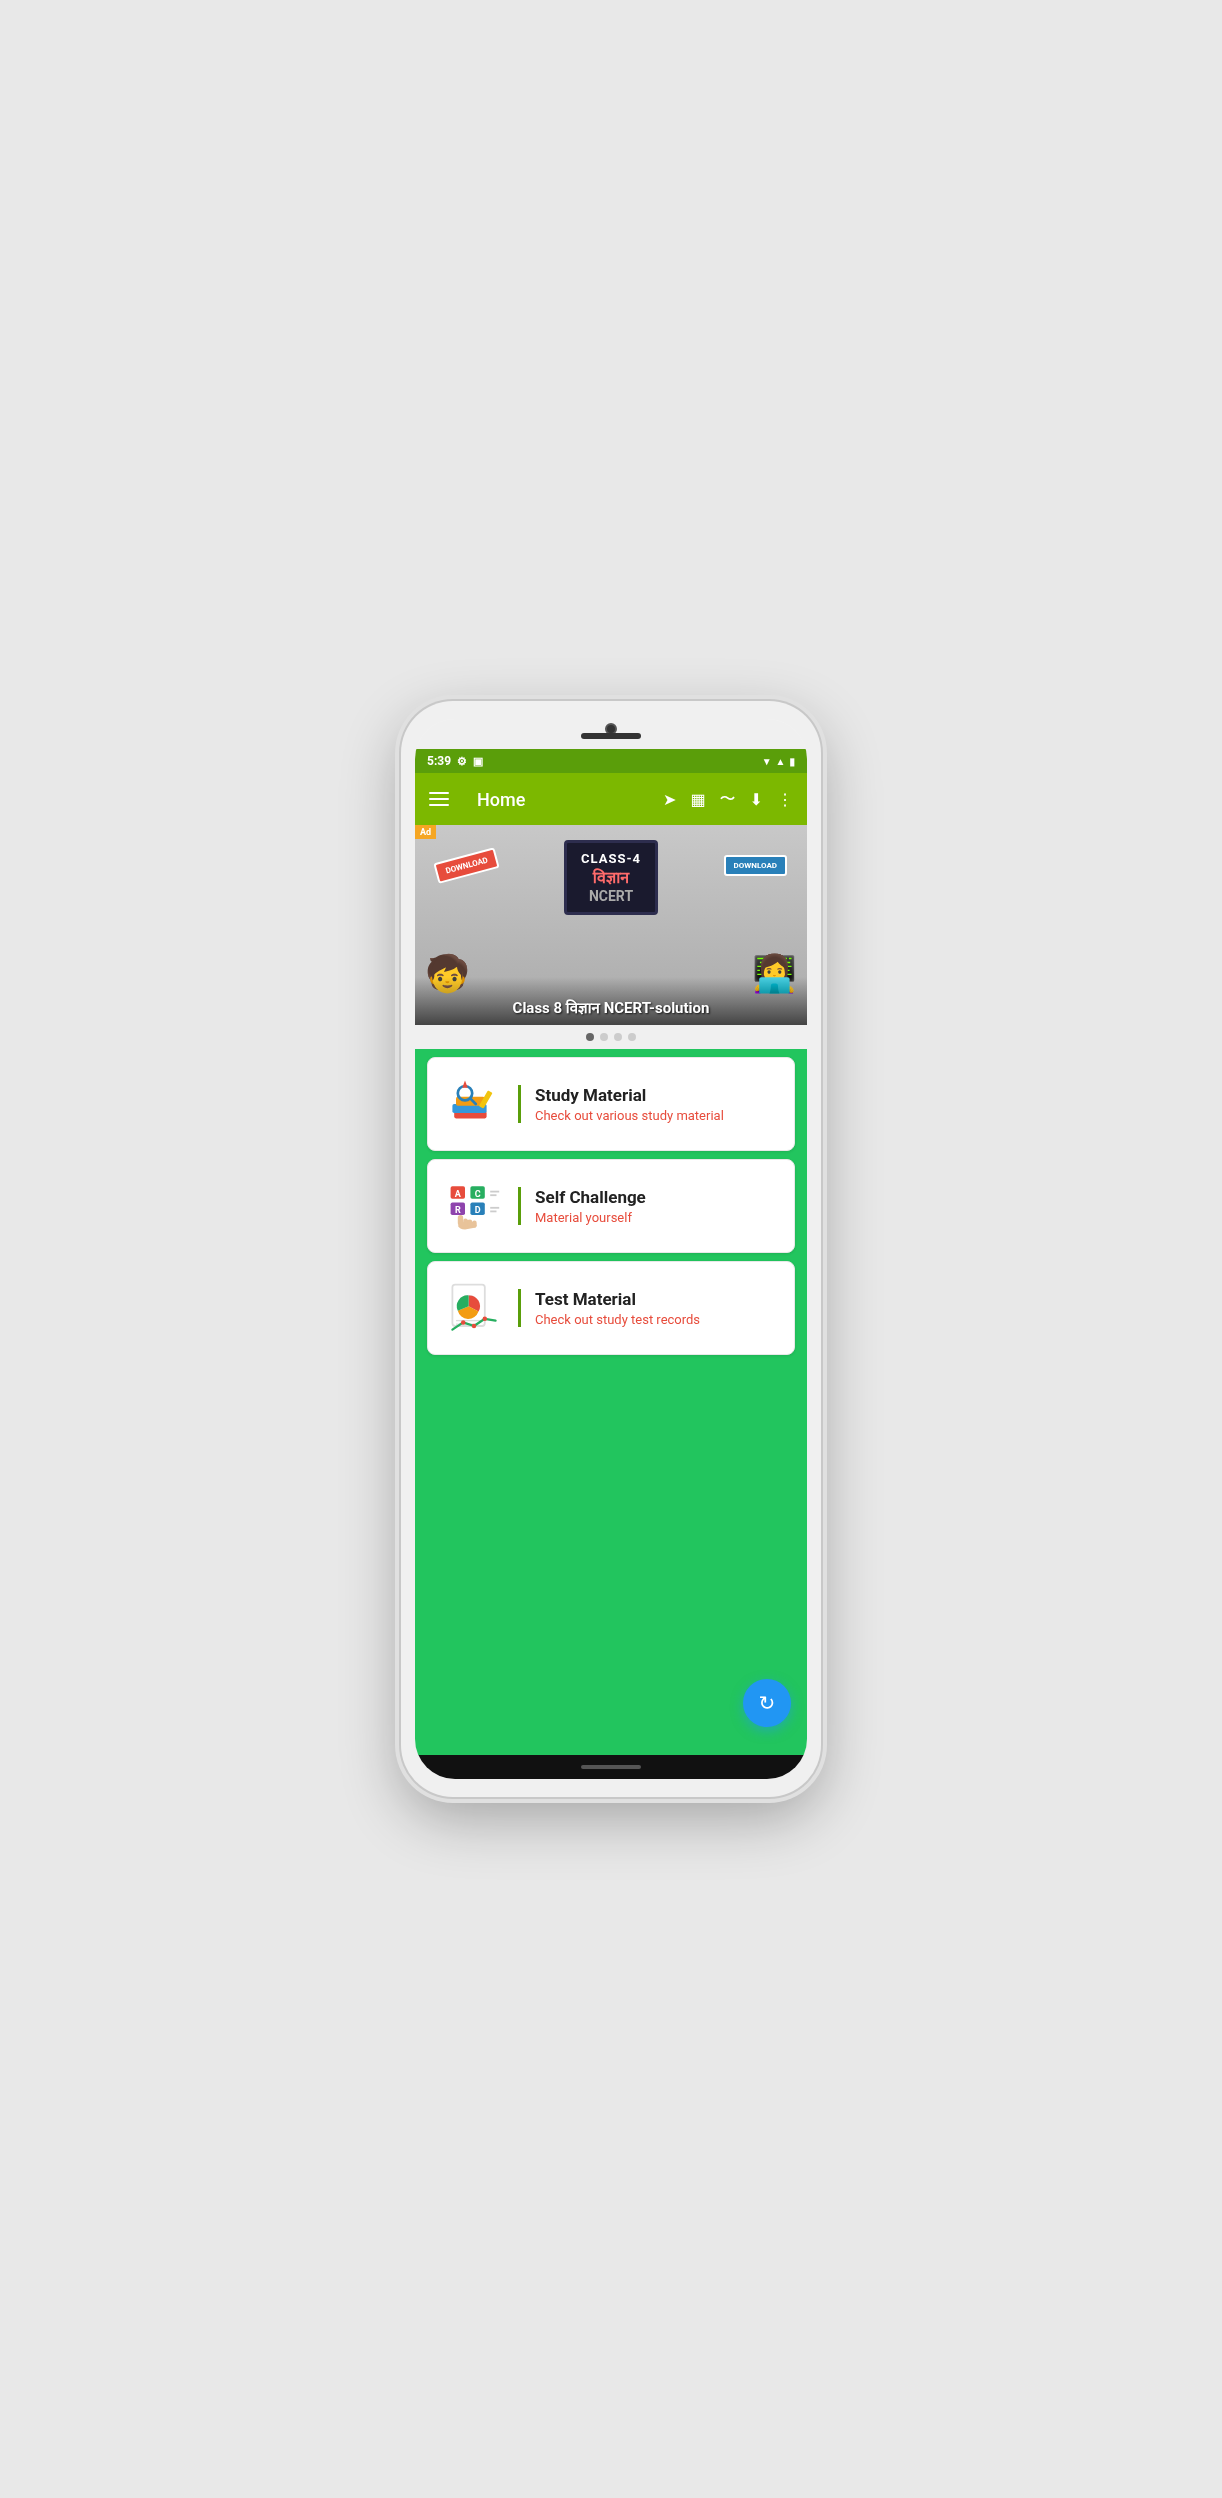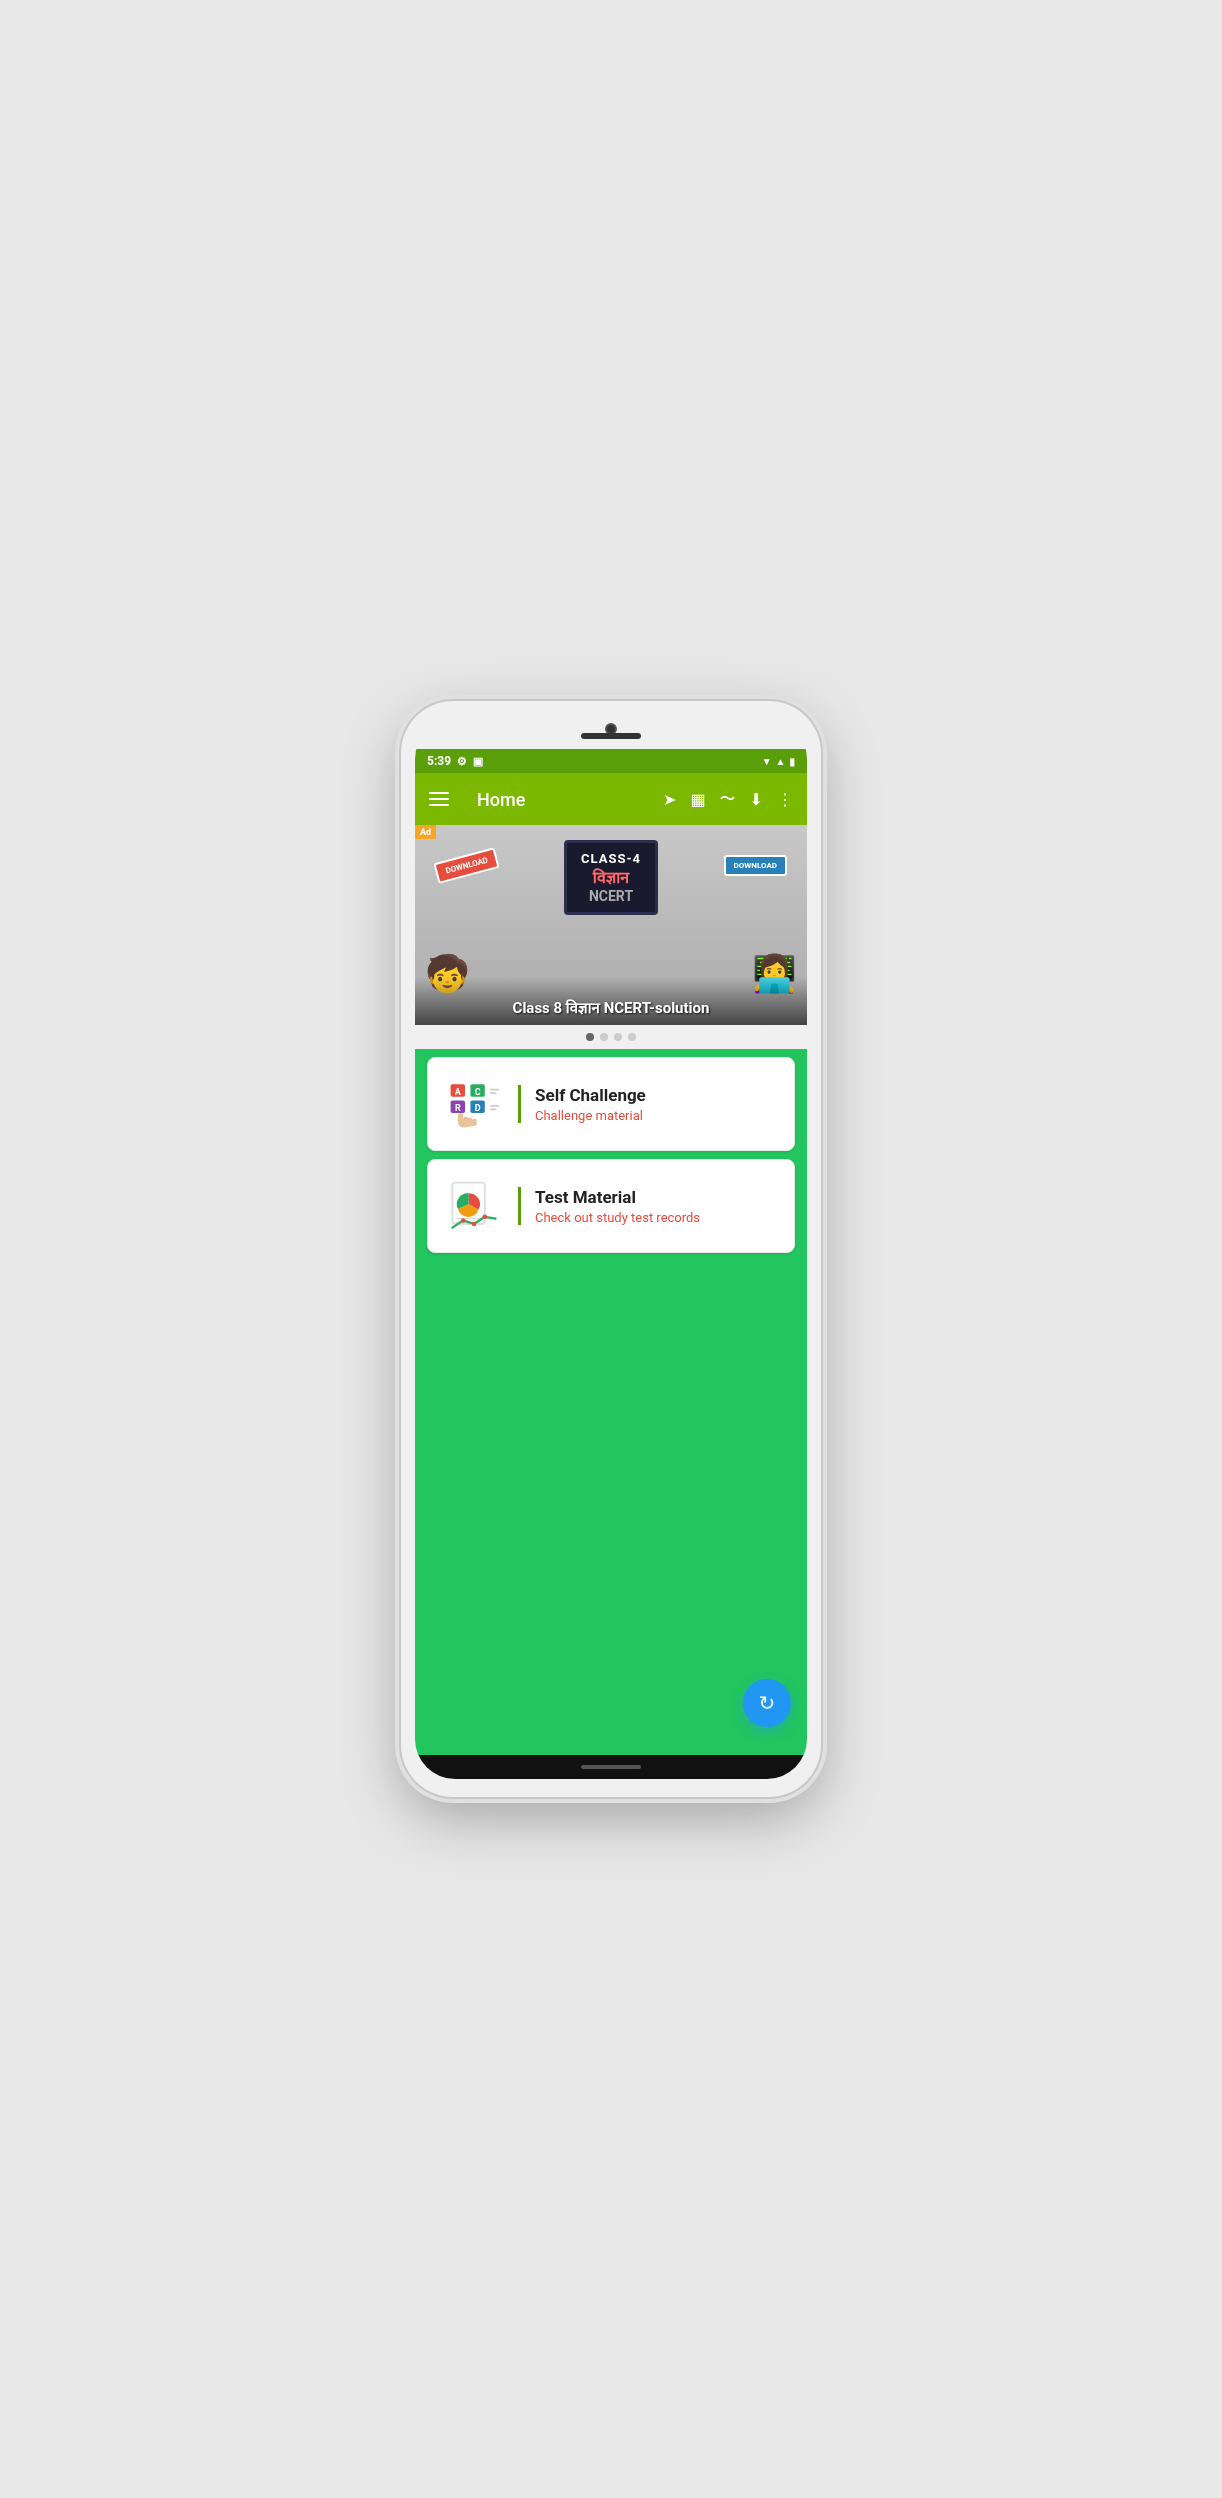--- a/index.html
+++ b/index.html
@@ -487,20 +487,41 @@
 
       <div class="dot-indicators">
         <div class="dot active"></div>
         <div class="dot"></div>
         <div class="dot"></div>
         <div class="dot"></div>
       </div>
 
       <div class="menu-items">
 
+        <div class="menu-card">
+          <div class="menu-icon-wrap">
+            <svg class="icon-svg" viewBox="0 0 60 60">
+
+              <rect x="8" y="38" width="36" height="8" rx="2" fill="#e74c3c"></rect>
+              <rect x="6" y="30" width="38" height="10" rx="2" fill="#3498db"></rect>
+              <rect x="10" y="22" width="32" height="10" rx="2" fill="#f39c12"></rect>
+
+              <rect x="40" y="15" width="6" height="20" rx="1" fill="#f1c40f" transform="rotate(30 43 25)"></rect>
+
+              <circle cx="20" cy="18" r="8" fill="none" stroke="#2980b9" stroke-width="3"></circle>
+              <line x1="26" y1="24" x2="32" y2="30" stroke="#2980b9" stroke-width="3" stroke-linecap="round"></line>
+
+              <polygon points="20,4 17,12 23,12" fill="#e74c3c"></polygon>
+            </svg>
+          </div>
+          <div class="menu-text-wrap">
+            <div class="menu-title">Study Material</div>
+            <div class="menu-subtitle">Check out various study material</div>
+          </div>
+        </div>
 
         <div class="menu-card">
           <div class="menu-icon-wrap">
             <svg class="icon-svg" viewBox="0 0 60 60">
 
               <rect x="4" y="8" width="16" height="14" rx="2" fill="#e74c3c"></rect>
               <text x="12" y="20" text-anchor="middle" font-size="10" font-weight="bold" fill="white">A</text>
 
               <rect x="26" y="8" width="16" height="14" rx="2" fill="#27ae60"></rect>
               <text x="34" y="20" text-anchor="middle" font-size="10" font-weight="bold" fill="white">C</text>
@@ -518,21 +539,21 @@
 
               <path d="M18 48 Q22 44 26 46 L32 50 Q34 52 32 54 L20 56 Q14 56 12 52 Z" fill="#e8c39a"></path>
               <rect x="12" y="40" width="6" height="12" rx="3" fill="#e8c39a"></rect>
               <rect x="18" y="44" width="5" height="10" rx="2.5" fill="#e8c39a"></rect>
               <rect x="23" y="45" width="5" height="9" rx="2.5" fill="#e8c39a"></rect>
               <rect x="28" y="46" width="5" height="8" rx="2.5" fill="#e8c39a"></rect>
             </svg>
           </div>
           <div class="menu-text-wrap">
             <div class="menu-title">Self Challenge</div>
-            <div class="menu-subtitle">Challenge material</div>
+            <div class="menu-subtitle">Material yourself</div>
           </div>
         </div>
 
         <div class="menu-card">
           <div class="menu-icon-wrap">
             <svg class="icon-svg" viewBox="0 0 60 60">
 
               <rect x="6" y="4" width="36" height="46" rx="3" fill="white" stroke="#ddd" stroke-width="2"></rect>
 
               <circle cx="24" cy="28" r="12" fill="#eee" stroke="#ddd" stroke-width="1"></circle>

